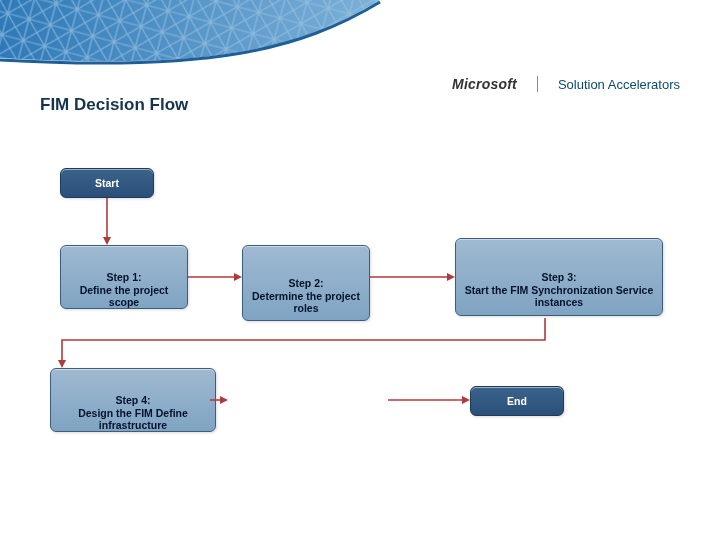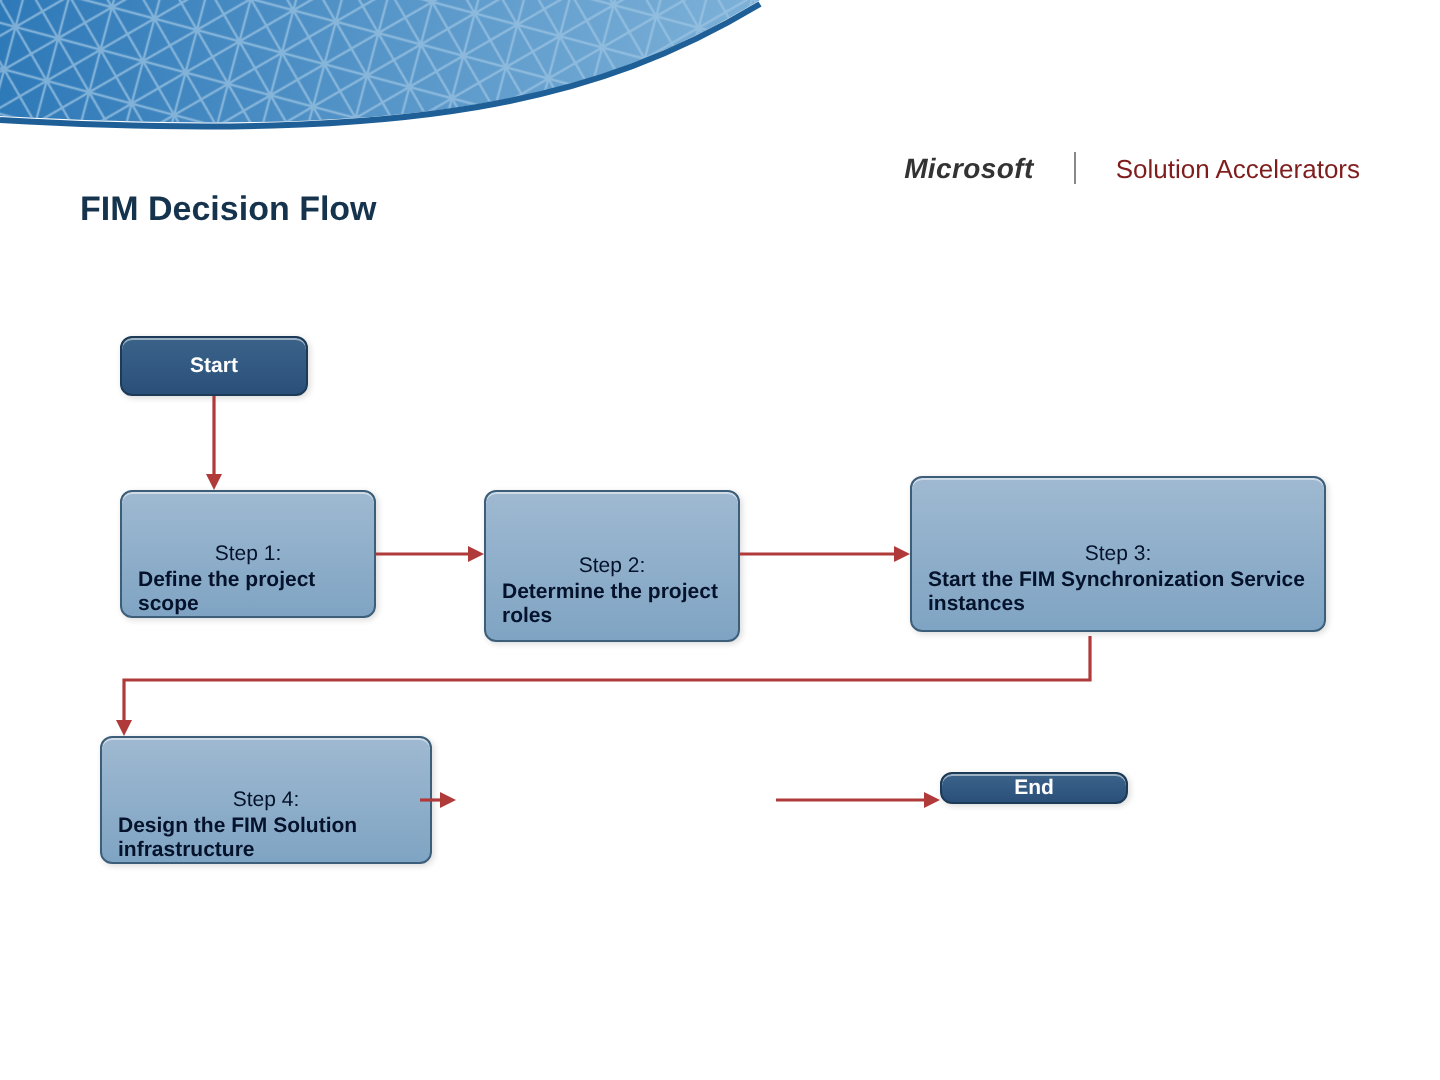--- a/index.html
+++ b/index.html
@@ -6,44 +6,44 @@
   html, body { width: 720px; height: 540px; font-family: Verdana, Arial, sans-serif; background: #fff; overflow: hidden; }
   .page { position: relative; width: 720px; height: 540px; }
 
   
   .header-decor { position: absolute; left: 0; top: 0; width: 720px; height: 85px; pointer-events: none; }
 
   
   .brand { position: absolute; right: 40px; top: 56px; display: flex; align-items: center; gap: 20px; color: #333; margin-top: 20px; }
   .brand .ms { font-family: "Segoe UI", Arial, sans-serif; font-weight: 600; font-style: italic; font-size: 14px; letter-spacing: .2px; }
   .brand .divider { width: 1px; height: 16px; background: #888; }
-  .brand .sa { font-family: "Segoe UI", Arial, sans-serif; font-size: 13px; color: #7f1d1d; }
+  .brand .sa { font-family: "Segoe UI", Arial, sans-serif; font-size: 13px; color: #0c4a6e; }
 
   
   .title { position: absolute; left: 40px; top: 95px; font-size: 17px; font-weight: 700; color: #15334d; }
 
   
   .row1 { position: absolute; left: 60px; top: 168px; width: 120px; }
   .row2 { position: absolute; left: 50px; top: 245px; right: 40px; height: 100px; }
   .row3 { position: absolute; left: 50px; top: 360px; right: 40px; height: 100px; }
 
-  .node { position: absolute; background: linear-gradient(#9fb9d1, #7fa4c3); border: 1px solid #3d5e79; border-radius: 6px; box-shadow: 0 1px 0 rgba(255,255,255,.5) inset, 1px 1px 3px rgba(0,0,0,.15); display: flex; flex-direction: column; align-items: center; justify-content: center; padding: 6px 8px; }
+  .node { position: absolute; background: linear-gradient(#9fb9d1, #7fa4c3); border: 1px solid #3d5e79; border-radius: 6px; box-shadow: 0 1px 0 rgba(255,255,255,.5) inset, 1px 1px 3px rgba(0,0,0,.15); display: flex; flex-direction: column; align-items: center; justify-content: center; text-align: center; padding: 6px 8px; }
   .node.dark { background: linear-gradient(#3b638a, #2a5079); border-color: #1d3b57; }
-  .node .step-title { font-size: 10.5px; font-weight: 400; color: #04122b; line-height: 1.2; margin-top: 26px; }
+  .node .step-title { font-size: 10.5px; font-weight: 700; color: #04122b; line-height: 1.2; margin-top: 26px; }
   .node .step-body  { font-size: 10.5px; font-weight: 700; color: #04122b; line-height: 1.2; }
   .node.dark .step-title, .node.dark .step-body { color: #fff; }
 
   
   .n-start { left: 0; top: 0; width: 94px; height: 30px; }
   .n-s1 { left: 10px;  top: 0; width: 128px; height: 64px; }
   .n-s2 { left: 192px; top: 0; width: 128px; height: 76px; }
   .n-s3 { left: 405px; top: -7px; width: 208px; height: 78px; }
   .n-s4 { left: 0;  top: 8px; width: 166px; height: 64px; }
   .n-s5 { left: 178px; top: 0; width: 160px; height: 80px; }
-  .n-end { left: 420px; top: 26px; width: 94px; height: 16px; }
+  .n-end { left: 420px; top: 26px; width: 94px; height: 30px; }
 
   
   .arrow { position: absolute; pointer-events: none; }
   .arrow line, .arrow polyline { stroke: #b03a3a; stroke-width: 1.6; fill: none; }
   .arrow .head { fill: #b03a3a; }
 
 </style>
 </head>
 <body>
 
@@ -94,21 +94,21 @@
     </div>
     <div class="node n-s3">
       <div class="step-title">Step 3:</div>
       <div class="step-body">Start the FIM Synchronization Service instances</div>
     </div>
   </div>
 
   <div class="row3">
     <div class="node n-s4">
       <div class="step-title">Step 4:</div>
-      <div class="step-body">Design the FIM Solution infrastructure</div>
+      <div class="step-body">Design the FIM Define infrastructure</div>
     </div>
     <div class="node dark n-end">
       <div class="step-body">End</div>
     </div>
   </div>
 
   <svg class="arrow" style="left:0;top:0" width="720" height="540">
 
     <line x1="107" y1="198" x2="107" y2="240"></line>
     <polygon class="head" points="107,245 103,237 111,237"></polygon>

